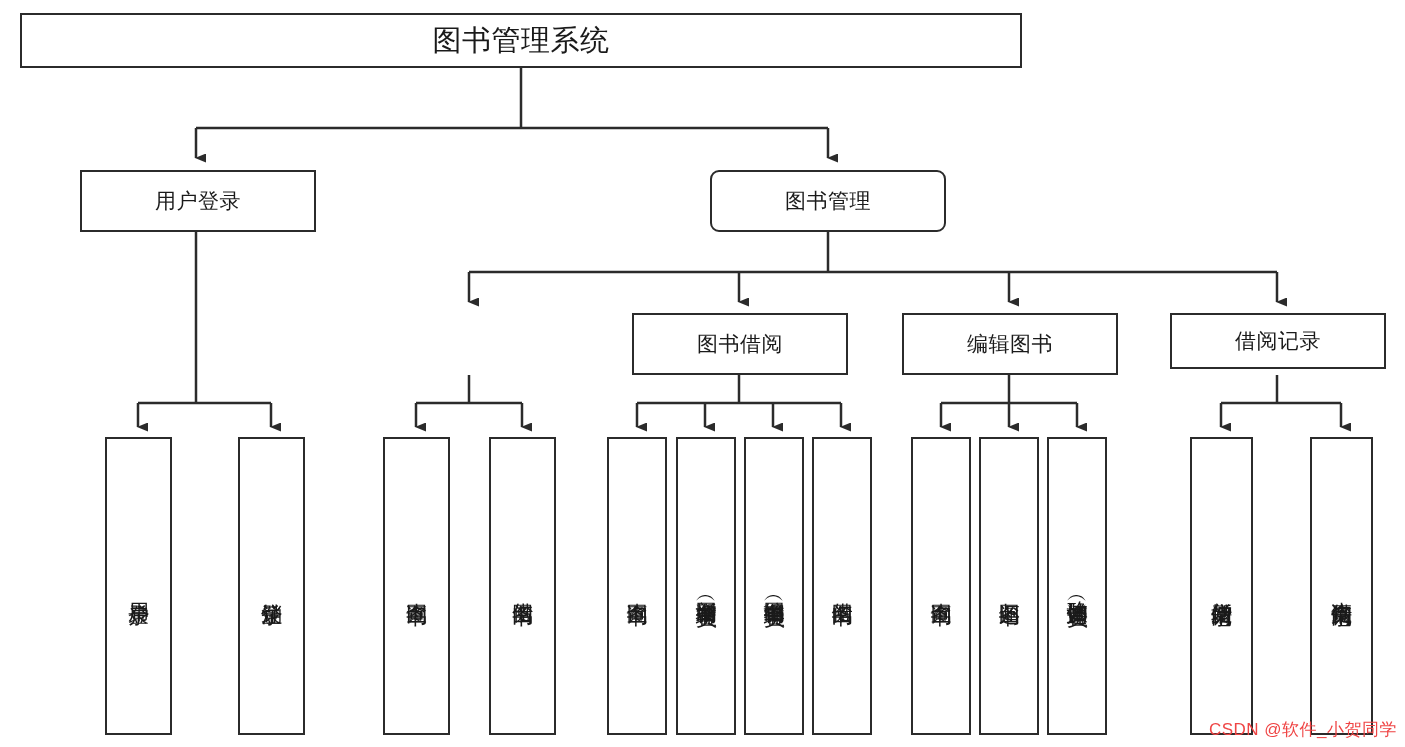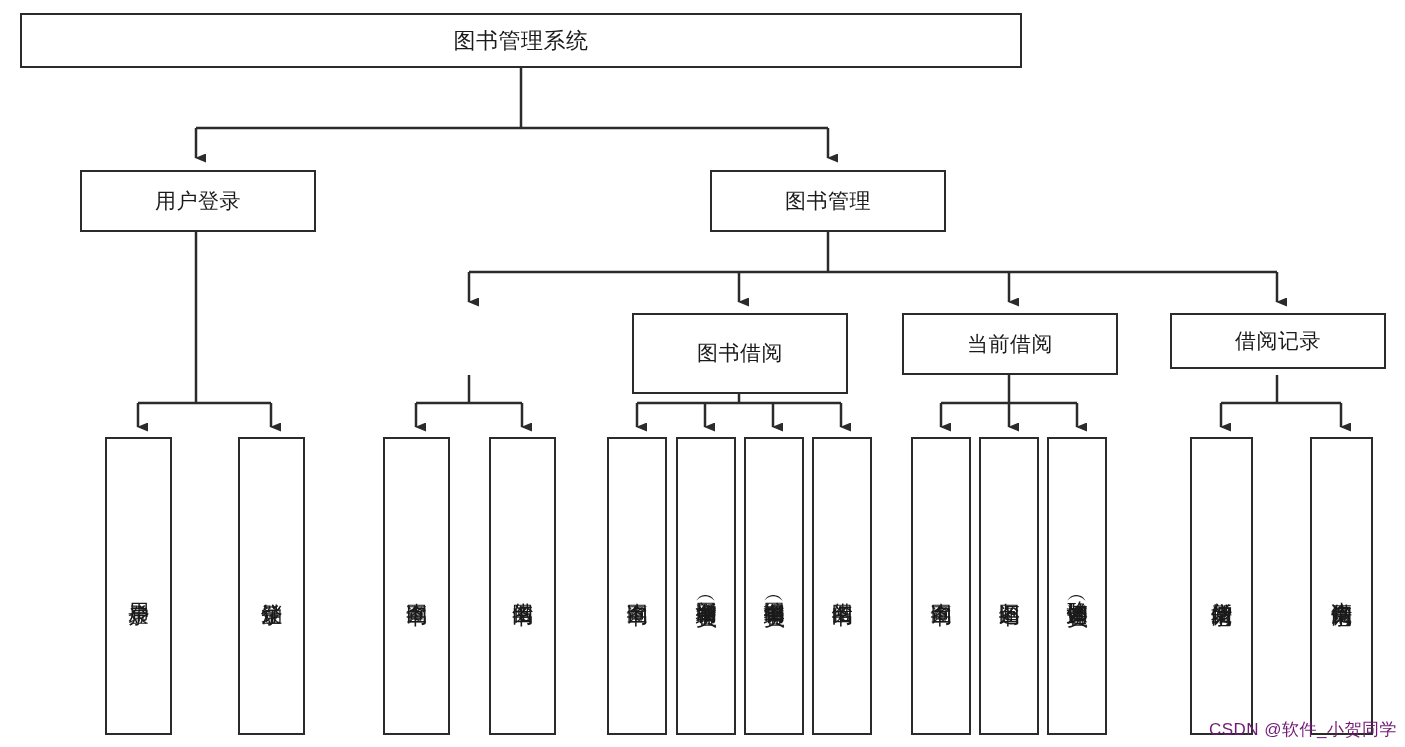--- a/index.html
+++ b/index.html
@@ -51,27 +51,27 @@
     padding-top: 4px;
   }
   .node.vertical .node-label {
     writing-mode: vertical-rl;
     text-orientation: upright;
     font-size: 21px;
     line-height: 1.06;
     letter-spacing: 1px;
     max-height: 100%;
   }
-  .node.root .node-label { font-size: 22px; }
+  .node.root .node-label { font-size: 29px; }
   .watermark {
     position: absolute;
     right: 8px;
     bottom: 6px;
     font-size: 17px;
-    color: #701a75;
+    color: #ef4444;
     white-space: nowrap;
     letter-spacing: 0.5px;
   }
 </style>
 </head>
 <body>
 
 <div id="canvas">
 
   <svg class="edges" viewBox="0 0 1405 747">
@@ -125,31 +125,31 @@
   </svg>
 
   <div class="node horizontal root" style="left:20px; top:13px; width:1002px; height:55px;">
     <span class="node-label">图书管理系统</span>
   </div>
 
   <div class="node horizontal" style="left:80px; top:170px; width:236px; height:62px;">
     <span class="node-label">用户登录</span>
   </div>
 
-  <div class="node horizontal" style="left:710px; top:170px; width:236px; height:62px;">
+  <div class="node horizontal" style="left:710px; top:170px; width:236px; height:62px;border-radius:9px;">
     <span class="node-label">图书管理</span>
   </div>
 
 
-  <div class="node horizontal" style="left:632px; top:313px; width:216px; height:81px;">
+  <div class="node horizontal" style="left:632px; top:313px; width:216px; height:62px;">
     <span class="node-label">图书借阅</span>
   </div>
 
   <div class="node horizontal" style="left:902px; top:313px; width:216px; height:62px;">
-    <span class="node-label">当前借阅</span>
+    <span class="node-label">编辑图书</span>
   </div>
 
   <div class="node horizontal" style="left:1170px; top:313px; width:216px; height:56px;">
     <span class="node-label">借阅记录</span>
   </div>
 
   <div class="node vertical" style="left:105px; top:437px; width:67px; height:298px;">
     <span class="node-label">用户登录</span>
   </div>
 

